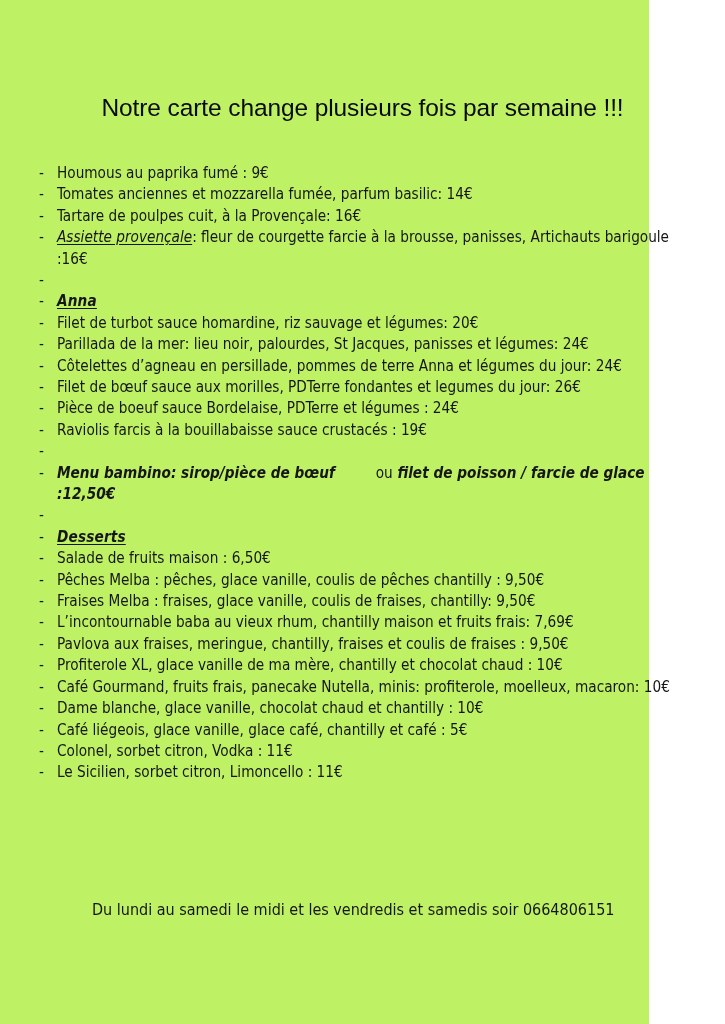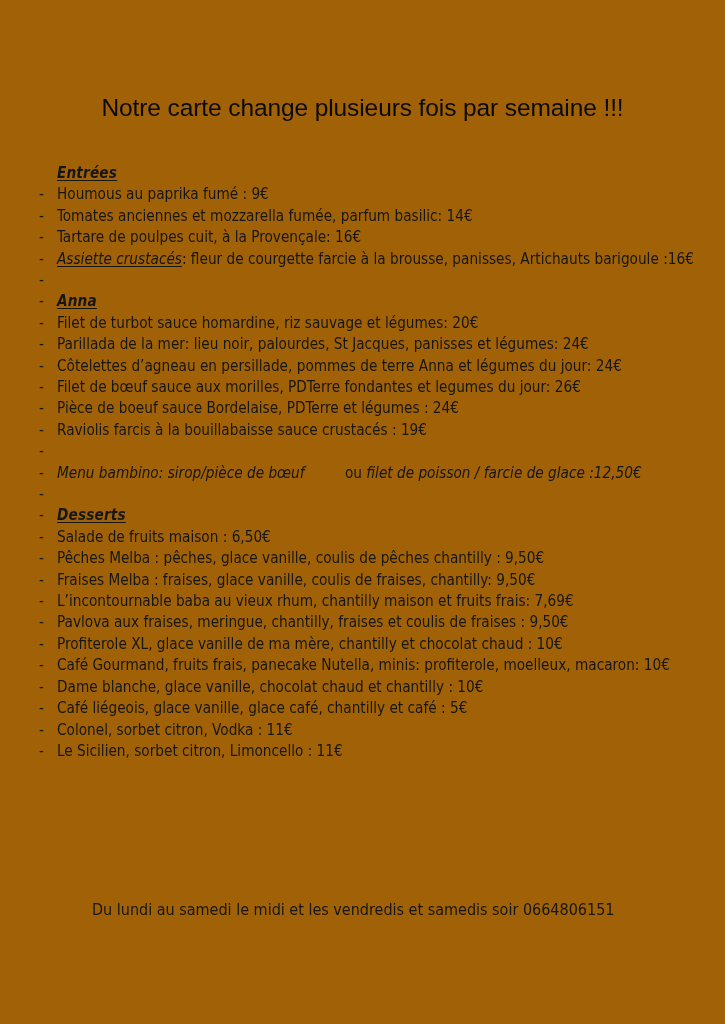--- a/index.html
+++ b/index.html
@@ -12,23 +12,23 @@
     width: 725px;
     height: 1024px;
     overflow: hidden;
     font-family: "Liberation Sans", sans-serif;
     color: #000000;
     -webkit-font-smoothing: antialiased;
   }
 
   .page {
     position: relative;
-    width: 725px;
+    width: 649px;
     height: 1024px;
-    background: #a16207;
+    background: #bef264;
   }
 
   
   .menu-title {
     position: absolute;
     left: 0;
     top: 78px;
     width: 725px;
     text-align: center;
     font-family: "Liberation Sans", sans-serif;
@@ -74,21 +74,21 @@
   .line.blank > .txt { display: block; height: 21.4px; }
 
   .sec-head {
     font-weight: 700;
     font-style: italic;
     text-decoration: underline;
     text-underline-offset: 2px;
     letter-spacing: 0.15px;
   }
 
-  .it { font-style: italic; }
+  .it { font-style: italic; font-weight: bold; }
   .it-u {
     font-style: italic;
     text-decoration: underline;
     text-underline-offset: 1.5px;
   }
   .up { font-style: normal; margin-left: 36px; }
 
   
   .footer-note {
     position: absolute;
@@ -104,39 +104,36 @@
 </style>
 </head>
 <body>
 
 <div class="page">
 
   <h1 class="menu-title">Notre carte change plusieurs fois par semaine !!!</h1>
 
   <div class="menu-body">
 
-    <div class="line no-dash">
-      <span class="txt sec-head">Entrées</span>
-    </div>
 
     <div class="line">
       <span class="dash">-</span>
       <span class="txt">Houmous au paprika fumé : 9€</span>
     </div>
     <div class="line">
       <span class="dash">-</span>
       <span class="txt">Tomates anciennes et mozzarella fumée, parfum basilic: 14€</span>
     </div>
     <div class="line">
       <span class="dash">-</span>
       <span class="txt">Tartare de poulpes cuit, à la Provençale: 16€</span>
     </div>
     <div class="line">
       <span class="dash">-</span>
-      <span class="txt"><span class="it-u">Assiette crustacés</span><span>: fleur de courgette farcie à la brousse, panisses, Artichauts barigoule :16€</span></span>
+      <span class="txt"><span class="it-u">Assiette provençale</span><span>: fleur de courgette farcie à la brousse, panisses, Artichauts barigoule :16€</span></span>
     </div>
 
     <div class="line blank">
       <span class="dash">-</span>
       <span class="txt"></span>
     </div>
 
     <div class="line">
       <span class="dash">-</span>
       <span class="txt sec-head">Anna</span>

